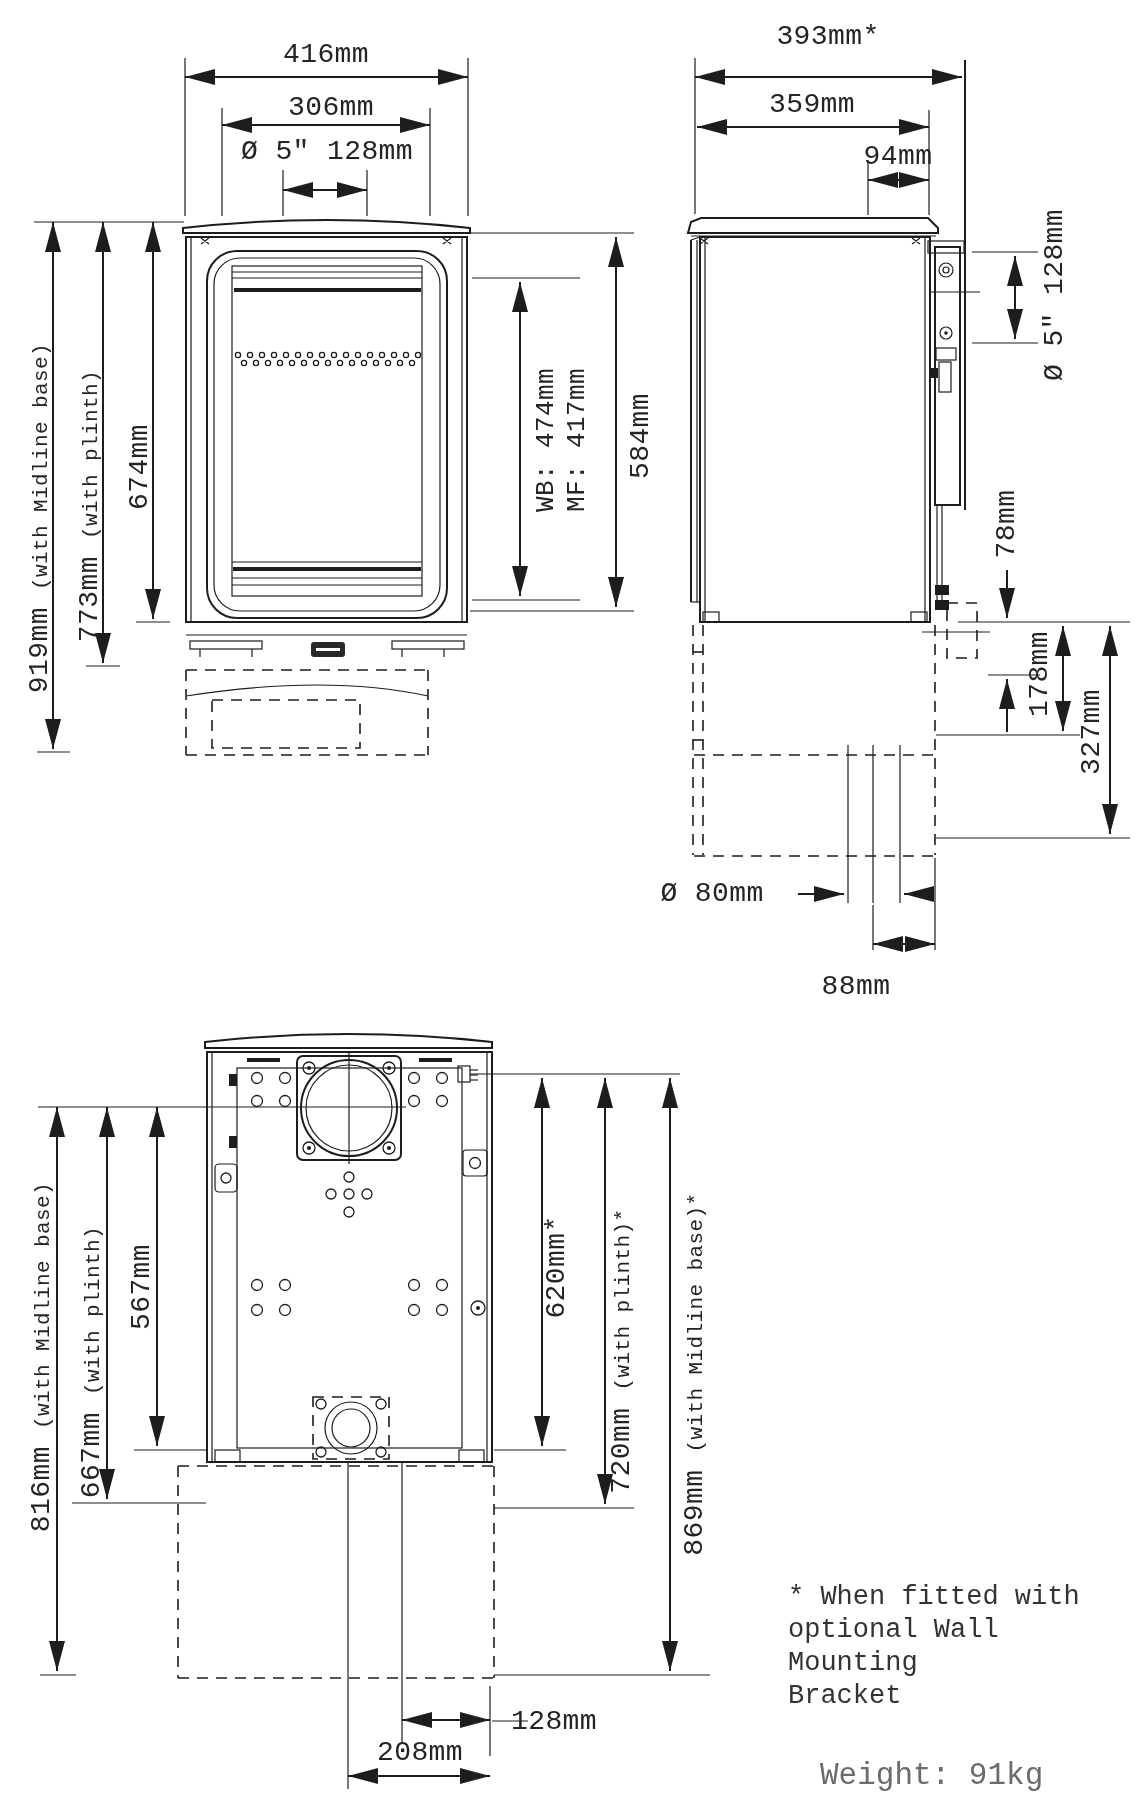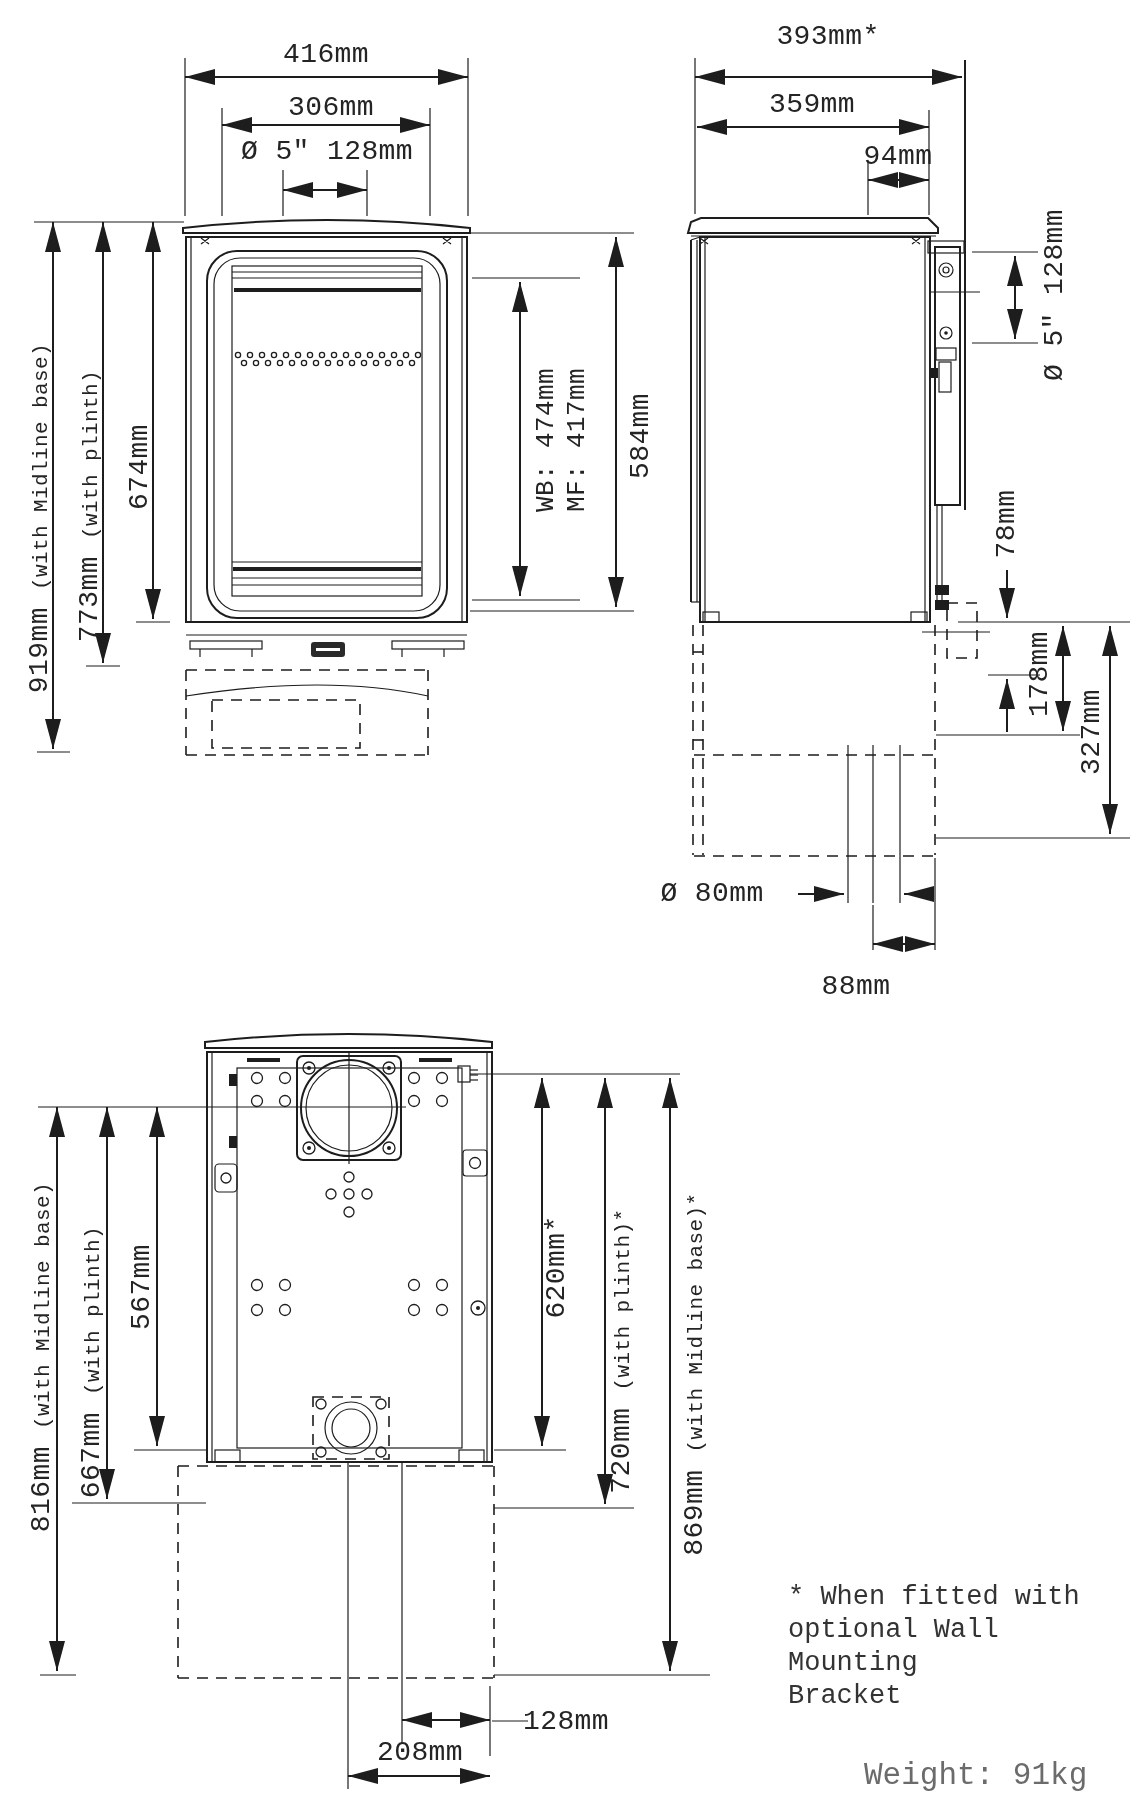--- a/index.html
+++ b/index.html
@@ -13,21 +13,21 @@
   .ds{stroke:#1d1d1d;stroke-width:1.6;fill:none;stroke-dasharray:11 8;}
   .hl{stroke:#1d1d1d;stroke-width:1.3;fill:none;}
   .fl{fill:#1d1d1d;stroke:none;}
   .d{position:absolute;transform:translate(-50%,-50%);font-size:28px;color:#242424;
      white-space:nowrap;letter-spacing:.4px;}
   .v{transform:translate(-50%,-50%) rotate(-90deg);}
   .d .nt{font-size:21px;}
   .wbmf{font-size:26px;line-height:1.18;text-align:left;}
   .noteblock{position:absolute;left:788px;top:1556px;font-size:27px;line-height:1.22;
      color:#333;white-space:pre-line;margin-top:25px;}
-  .weight{position:absolute;left:820px;top:1758px;font-size:31px;color:#6b6b6b;margin-left:44px;}
+  .weight{position:absolute;left:820px;top:1758px;font-size:31px;color:#6b6b6b;}
 </style>
 </head>
 <body>
 
 <div class="canvas">
 
 <svg width="1140" height="1817" viewBox="0 0 1140 1817">
   <defs>
     <marker id="ah" markerWidth="34" markerHeight="20" refX="31" refY="10" orient="auto-start-reverse" markerUnits="userSpaceOnUse">
       <path d="M1,2 L31,10 L1,18 Z" fill="#1d1d1d"></path>
@@ -345,21 +345,21 @@
 <div class="d" style="left:856px;top:986px">88mm</div>
 
 <div class="d v" style="left:41px;top:1357px"><span>816mm</span> <span class="nt">(with Midline base)</span></div>
 <div class="d v" style="left:91px;top:1362px"><span>667mm</span> <span class="nt">(with plinth)</span></div>
 <div class="d v" style="left:141px;top:1287px"><span>567mm</span></div>
 
 <div class="d v" style="left:556px;top:1267px"><span>620mm*</span></div>
 <div class="d v" style="left:621px;top:1351px"><span>720mm</span> <span class="nt">(with plinth)*</span></div>
 <div class="d v" style="left:694px;top:1374px"><span>869mm</span> <span class="nt">(with Midline base)*</span></div>
 
-<div class="d" style="left:566px;top:1721px">128mm</div>
+<div class="d" style="left:554px;top:1721px">128mm</div>
 <div class="d" style="left:420px;top:1752px">208mm</div>
 
 <div class="noteblock">* When fitted with
 optional Wall Mounting
 Bracket</div>
 <div class="weight">Weight: 91kg</div>
 
 </div>
 
 </body></html>

